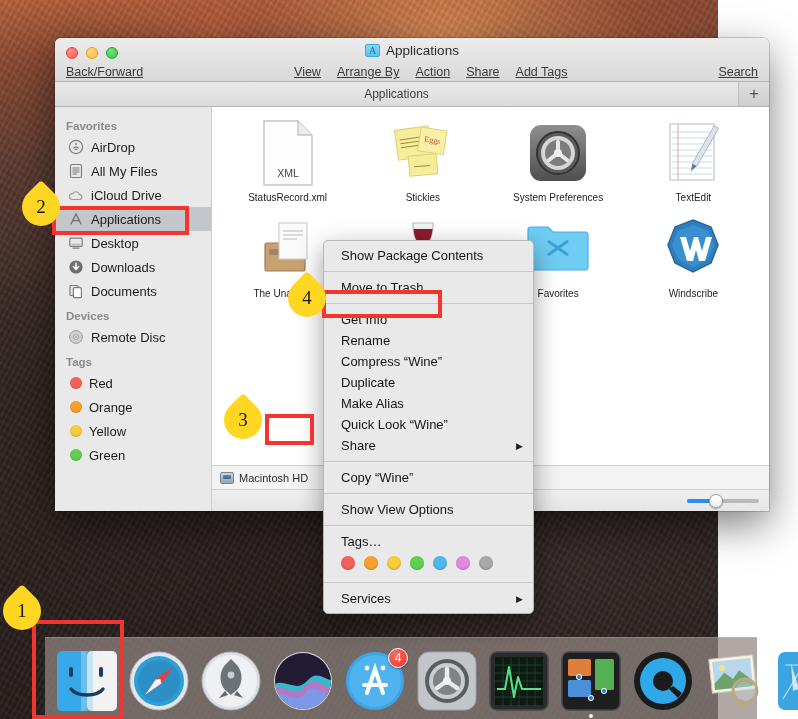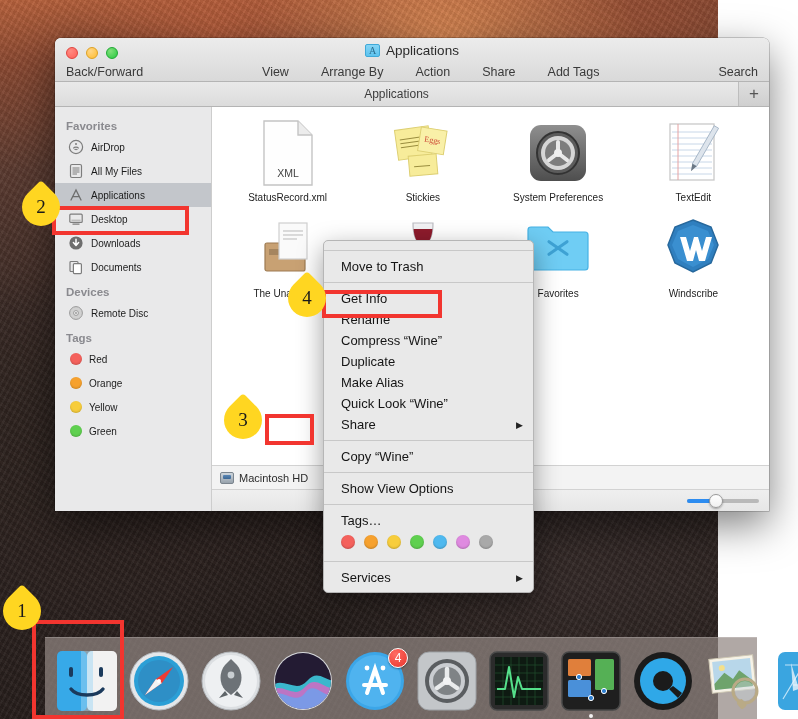--- a/index.html
+++ b/index.html
@@ -62,24 +62,24 @@
     position: relative; display:inline-block;
   }
   .app-folder-icon::before{
     content:"A"; position:absolute; left:0; right:0; top:-1px;
     font-size:10px; line-height:14px; text-align:center;
     color:#2a6d8e; font-family:"Liberation Serif", serif;
   }
 
   .toolbar-row {
     position: absolute; left: 0; right: 0; top: 24px; height: 20px;
-    display: flex; align-items: center; font-size: 12.5px; color: #3a3a3a;
+    display: flex; align-items: center; font-size: 12.5px; color: #3a3a3a; text-decoration: underline;
   }
   .tb-left { margin-left: 11px; }
-  .tb-center { margin-left: auto; display: flex; gap: 32px; }
+  .tb-center { margin-left: auto; display: flex; gap: 16px; }
   .tb-right { margin-left: auto; margin-right: 11px; }
   .tb-item { white-space: nowrap; }
 
   .tabbar {
     height: 25px; display: flex; align-items: stretch;
     background: linear-gradient(#e4e4e4, #d6d6d6);
     border-bottom: .5px solid #b4b4b4;
   }
   .tab-active {
     flex: 1; display: flex; align-items: center; justify-content: center;
@@ -104,21 +104,21 @@
   .sb-header {
     font-size: 11.5px; font-weight: bold; color: #8a8a8f;
     padding: 7px 0 3px 11px;
   }
   .sb-item {
     height: 24px; display: flex; align-items: center; gap: 7px;
     padding-left: 13px; white-space: nowrap;
   }
   .sb-item.selected { background: #c3c6cb; }
   .sb-ico { width: 16px; height: 16px; flex: none; position: relative; }
-  .sb-label { font-size: 10px; }
+  .sb-label { font-size: 13px; }
 
   .tag-dot { width: 12px; height: 12px; border-radius: 50%; margin-left: 2px;
              box-shadow: inset 0 -1px 2px rgba(0,0,0,.18); }
 
   
   .content { flex: 1; background: #fff; position: relative; }
   .icon-grid {
     display: grid; grid-template-columns: repeat(4, 1fr);
     padding: 10px 8px 0 8px; row-gap: 8px;
   }
@@ -276,20 +276,28 @@
             <svg width="16" height="16" viewBox="0 0 16 16">
                 <rect x="2.5" y="1.5" width="11" height="13" rx="1.5" fill="none" stroke="#7d7d7d" stroke-width="1.2"></rect>
             <g stroke="#7d7d7d" stroke-width="1">
                   <path d="M4.5 5h7M4.5 7h7M4.5 9h7M4.5 11h4.5"></path>
                 </g>
               </svg>
           </span>
           <span class="sb-label">All My Files</span>
         </div>
 
+        <div class="sb-item">
+          <span class="sb-ico">
+            <svg width="16" height="16" viewBox="0 0 16 16">
+                <path d="M4 12.5h7.2a2.6 2.6 0 0 0 .2-5.2A3.6 3.6 0 0 0 4.8 6.6 2.9 2.9 0 0 0 4 12.5z" fill="none" stroke="#9a9a9a" stroke-width="1.2"></path>
+              </svg>
+          </span>
+          <span class="sb-label">iCloud Drive</span>
+        </div>
 
         <div class="sb-item selected">
           <span class="sb-ico">
             <svg width="16" height="16" viewBox="0 0 16 16">
                 <g stroke="#6e6e6e" stroke-width="1.3" fill="none" stroke-linecap="round">
               <path d="M3 13 8 3l5 10"></path>
                   <path d="M5.2 9.6h5.6"></path>
                 </g>
               </svg>
           </span>
@@ -504,20 +512,21 @@
           <div class="zoom-slider">
             <div class="fill"></div>
             <div class="knob"></div>
           </div>
         </div>
       </div>
     </div>
   </div>
 
   <div id="ctxmenu">
+    <div class="mi">Show Package Contents</div>
     <div class="msep"></div>
     <div class="mi">Move to Trash</div>
     <div class="msep"></div>
     <div class="mi">Get Info</div>
     <div class="mi">Rename</div>
     <div class="mi">Compress “Wine”</div>
     <div class="mi">Duplicate</div>
     <div class="mi">Make Alias</div>
     <div class="mi">Quick Look “Wine”</div>
     <div class="mi">

